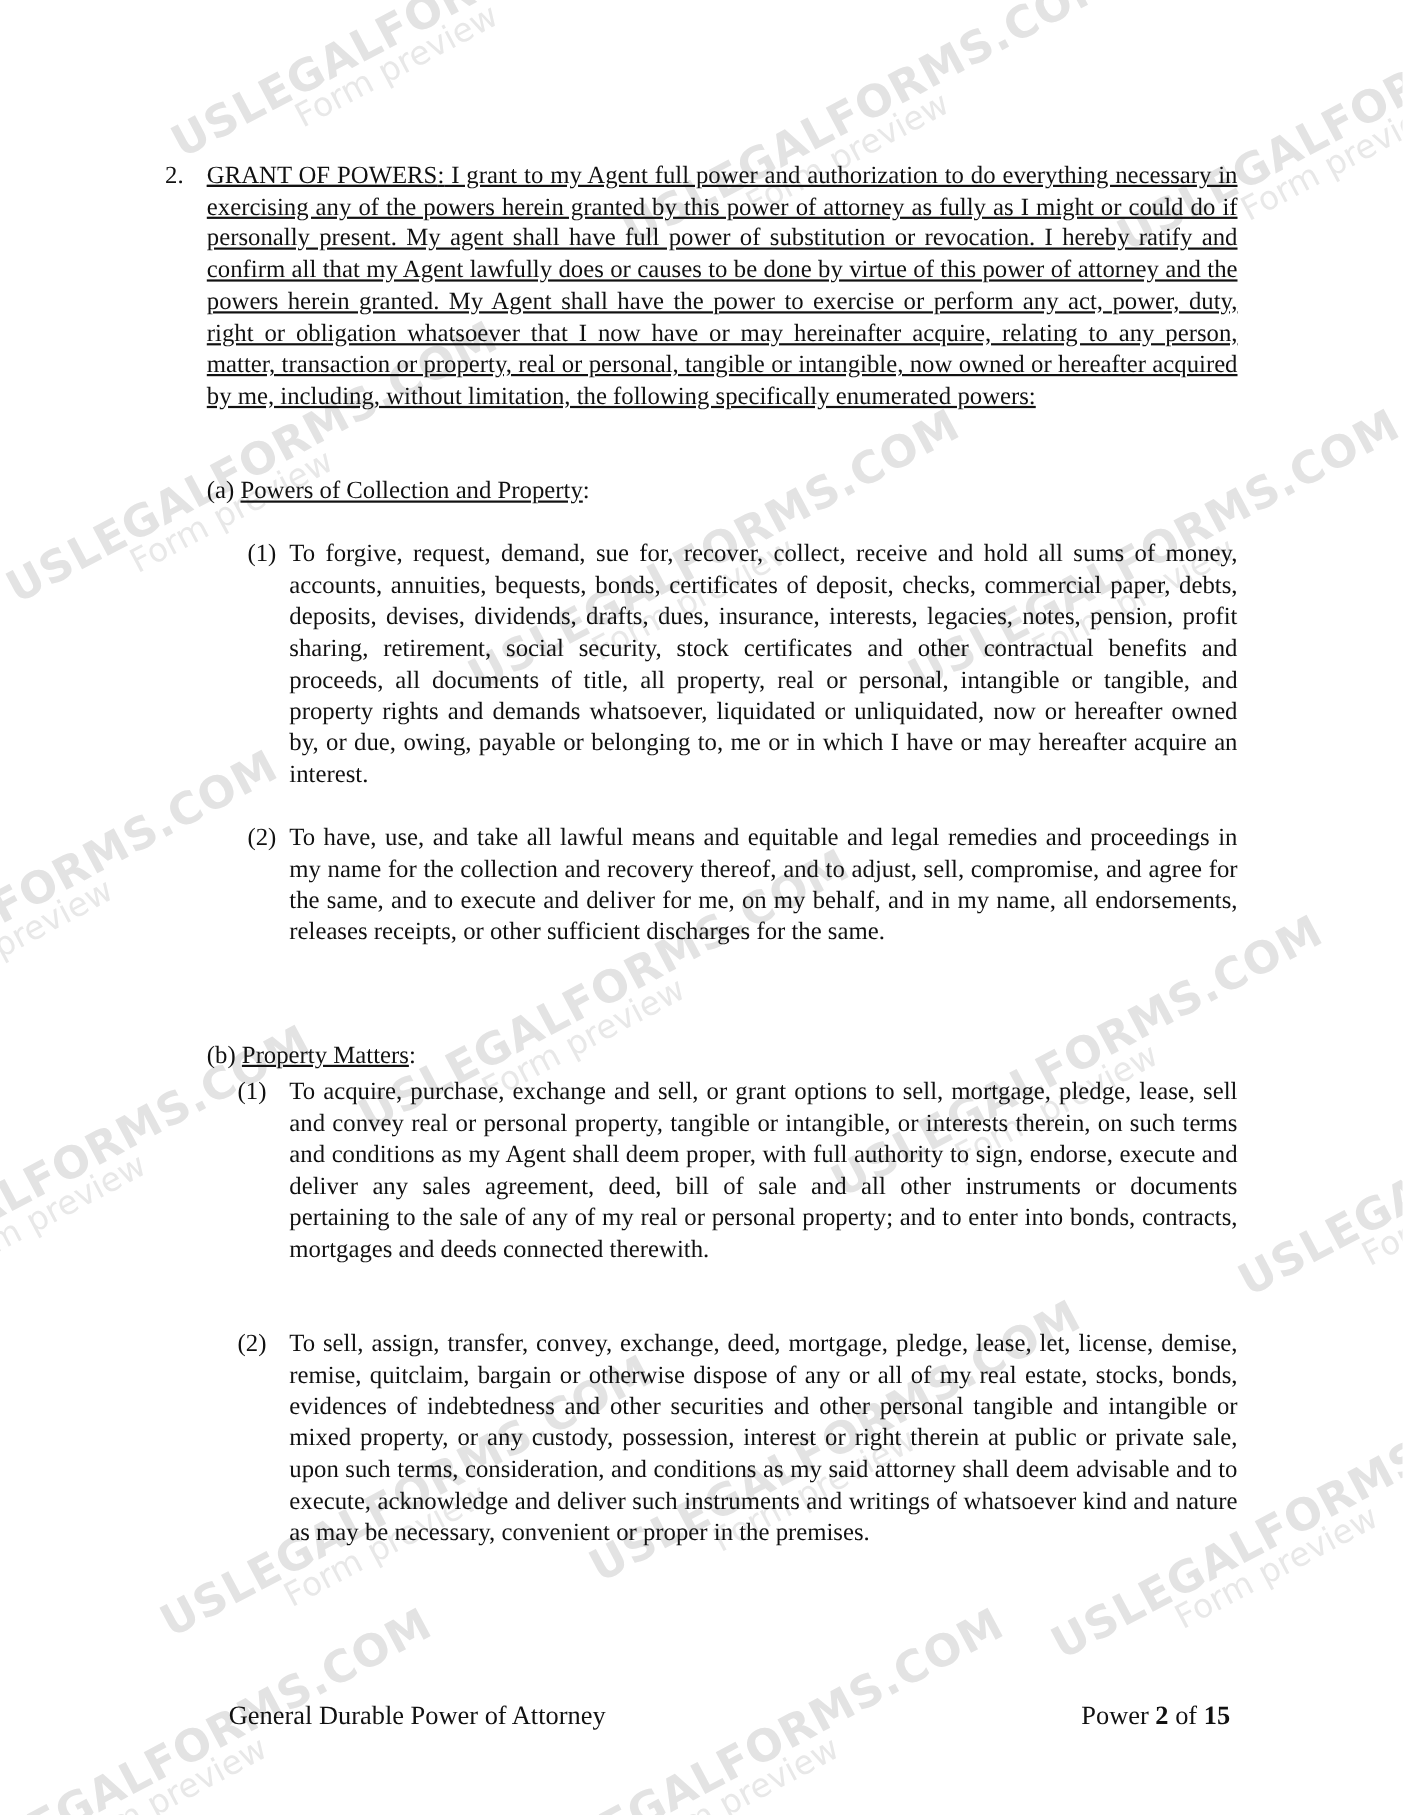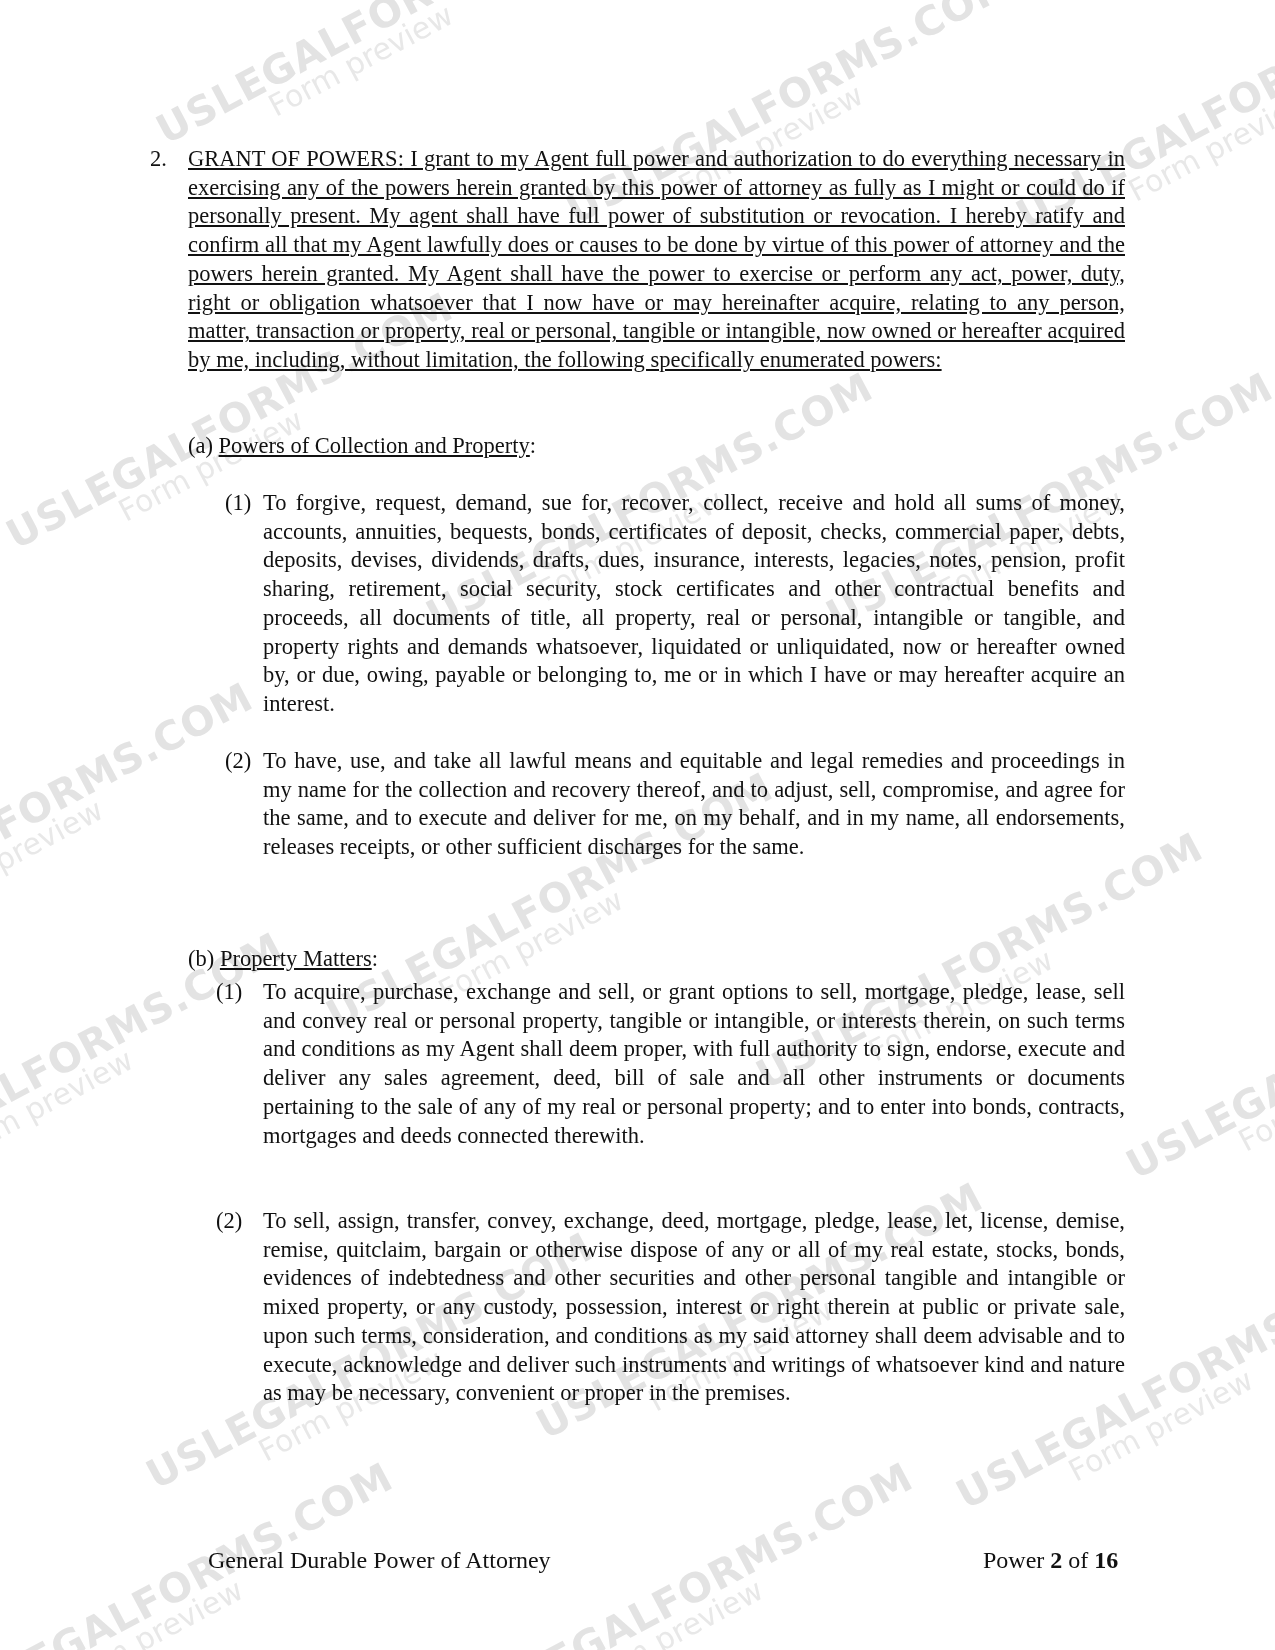--- a/index.html
+++ b/index.html
@@ -114,14 +114,14 @@
     <span class="u">Property Matters</span><span>:</span>
   </div>
 
   <span class="num" style="left:216px;top:978px;">(1)</span>
   <div class="block" style="left:263px;top:978px;width:862px;">To acquire, purchase, exchange and sell, or grant options to sell, mortgage, pledge, lease, sell and convey real or personal property, tangible or intangible, or interests therein, on such terms and conditions as my Agent shall deem proper, with full authority to sign, endorse, execute and deliver any sales agreement, deed, bill of sale and all other instruments or documents pertaining to the sale of any of my real or personal property; and to enter into bonds, contracts, mortgages and deeds connected therewith.</div>
 
   <span class="num" style="left:216px;top:1207px;">(2)</span>
   <div class="block" style="left:263px;top:1207px;width:862px;">To sell, assign, transfer, convey, exchange, deed, mortgage, pledge, lease, let, license, demise, remise, quitclaim, bargain or otherwise dispose of any or all of my real estate, stocks, bonds, evidences of indebtedness and other securities and other personal tangible and intangible or mixed property, or any custody, possession, interest or right therein at public or private sale, upon such terms, consideration, and conditions as my said attorney shall deem advisable and to execute, acknowledge and deliver such instruments and writings of whatsoever kind and nature as may be necessary, convenient or proper in the premises.</div>
 
   <div class="footer" style="left:188px;">General Durable Power of Attorney</div>
-  <div class="footer" style="left:963px;"><span>Power </span><b>2</b><span> of </span><b>16</b></div>
+  <div class="footer" style="left:963px;"><span>Power </span><b>2</b><span> of </span><b>15</b></div>
 </div>
 
 </body></html>

